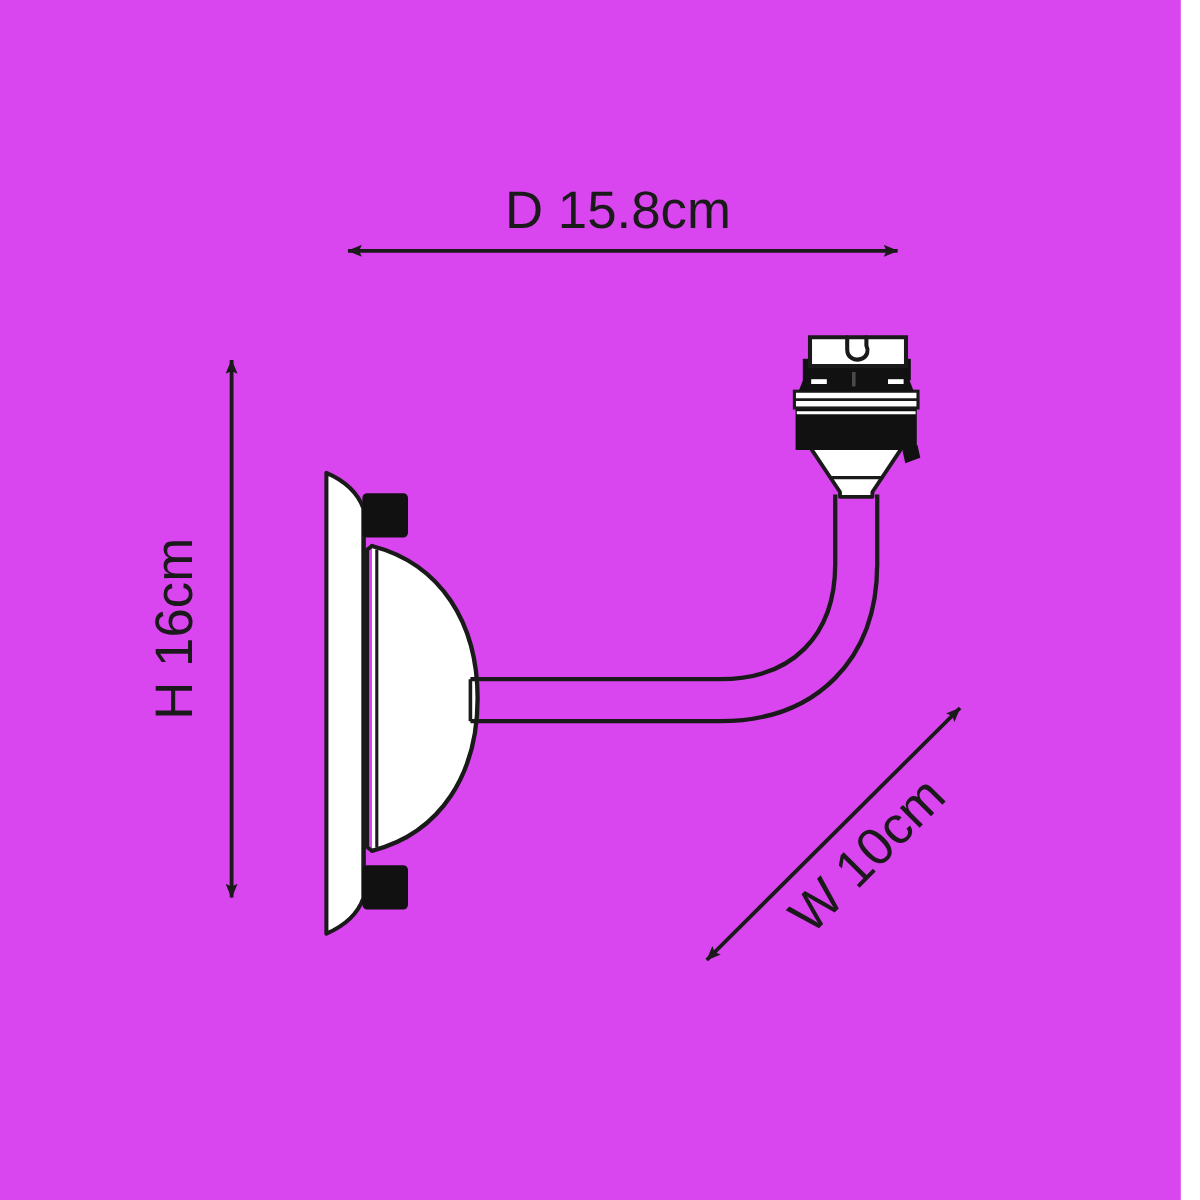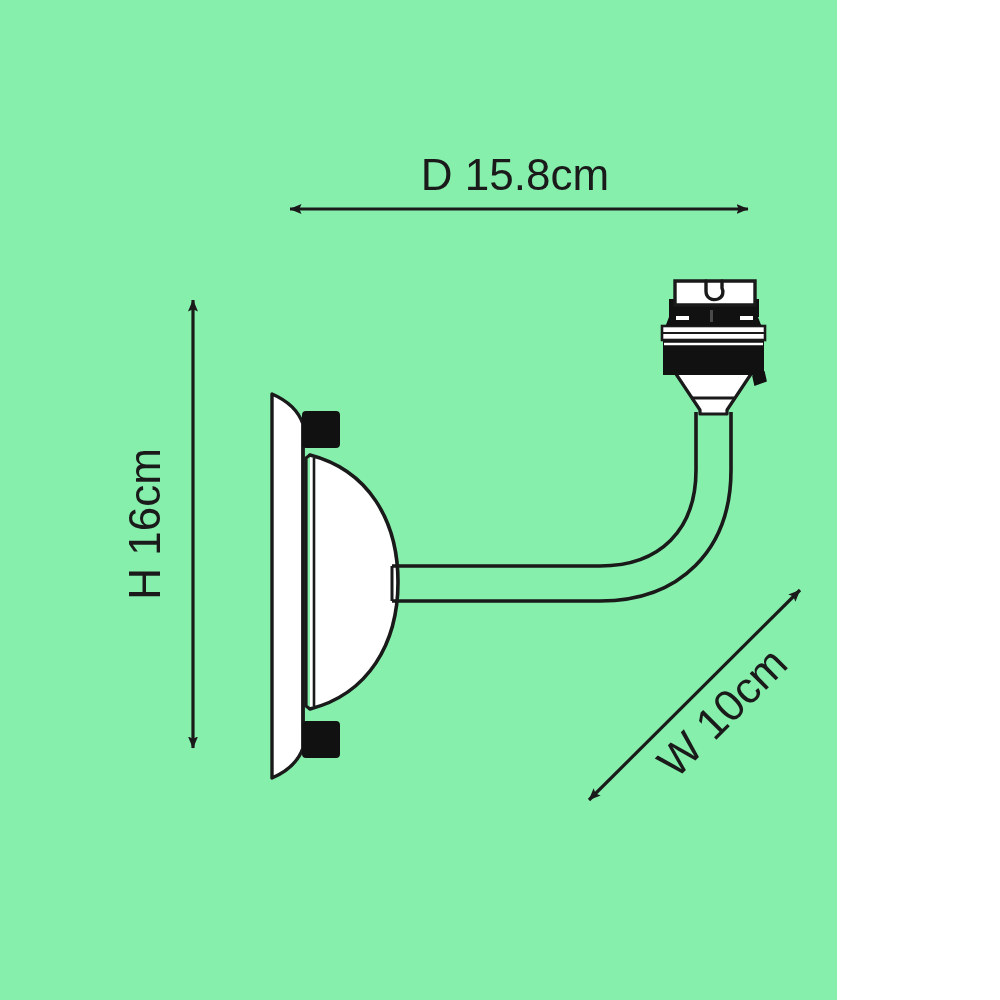--- a/index.html
+++ b/index.html
@@ -6,23 +6,23 @@
   html, body {
     margin: 0;
     padding: 0;
     background: #ffffff;
   }
   body {
     font-family: "Liberation Sans", sans-serif;
   }
   #stage {
     position: relative;
-    width: 837px;
+    width: 984px;
     height: 1000px;
-    background: #86efac;
+    background: #d946ef;
     overflow: hidden;
   }
   #drawing {
     position: absolute;
     left: 0;
     top: 0;
     width: 1000px;
     height: 1000px;
     display: block;
   }

